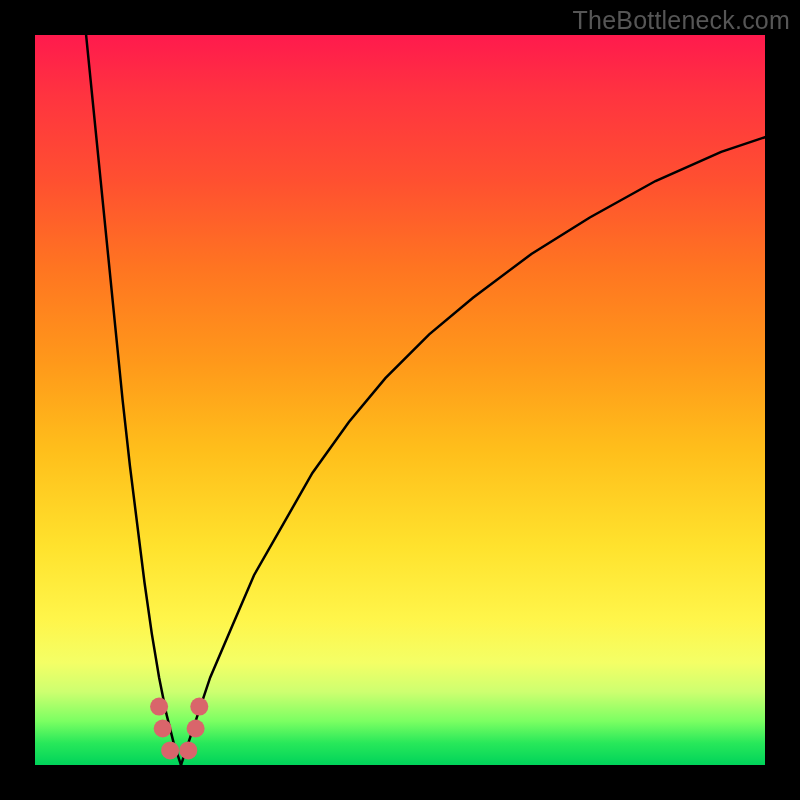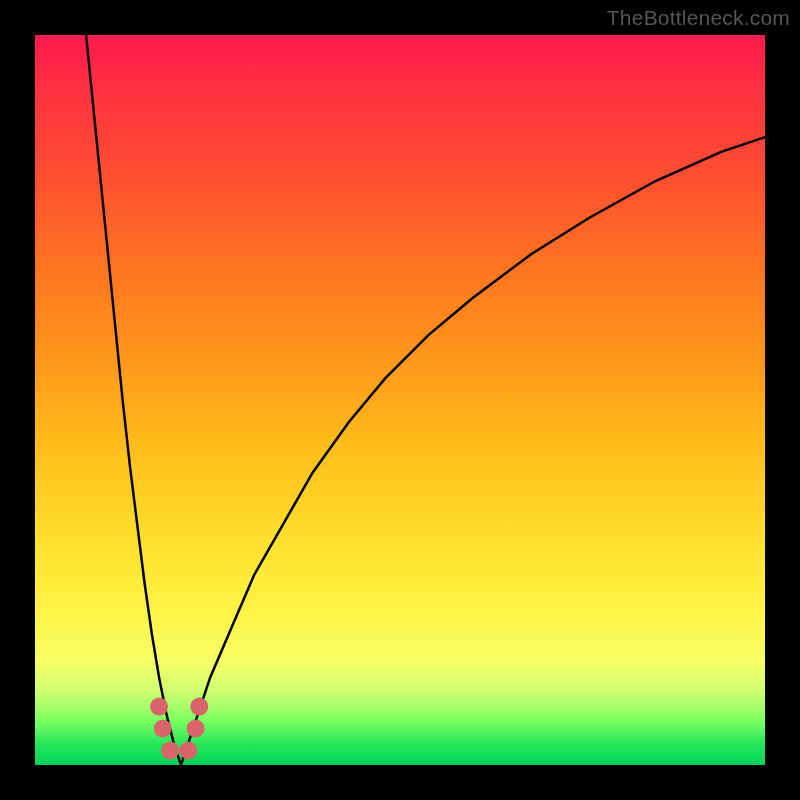--- a/index.html
+++ b/index.html
@@ -39,21 +39,21 @@
       #7bff62 94%,
       #28e85a 97%,
       #00d35a 100%
     );
   }
   .watermark {
     position: absolute;
     top: 6px;
     right: 10px;
     font-family: Arial, Helvetica, sans-serif;
-    font-size: 21px;
+    font-size: 25px;
     color: #565656;
     font-weight: 500;
     letter-spacing: 0.2px;
   }
   svg.curve {
     position: absolute;
     left: 0;
     top: 0;
     width: 730px;
     height: 730px;

